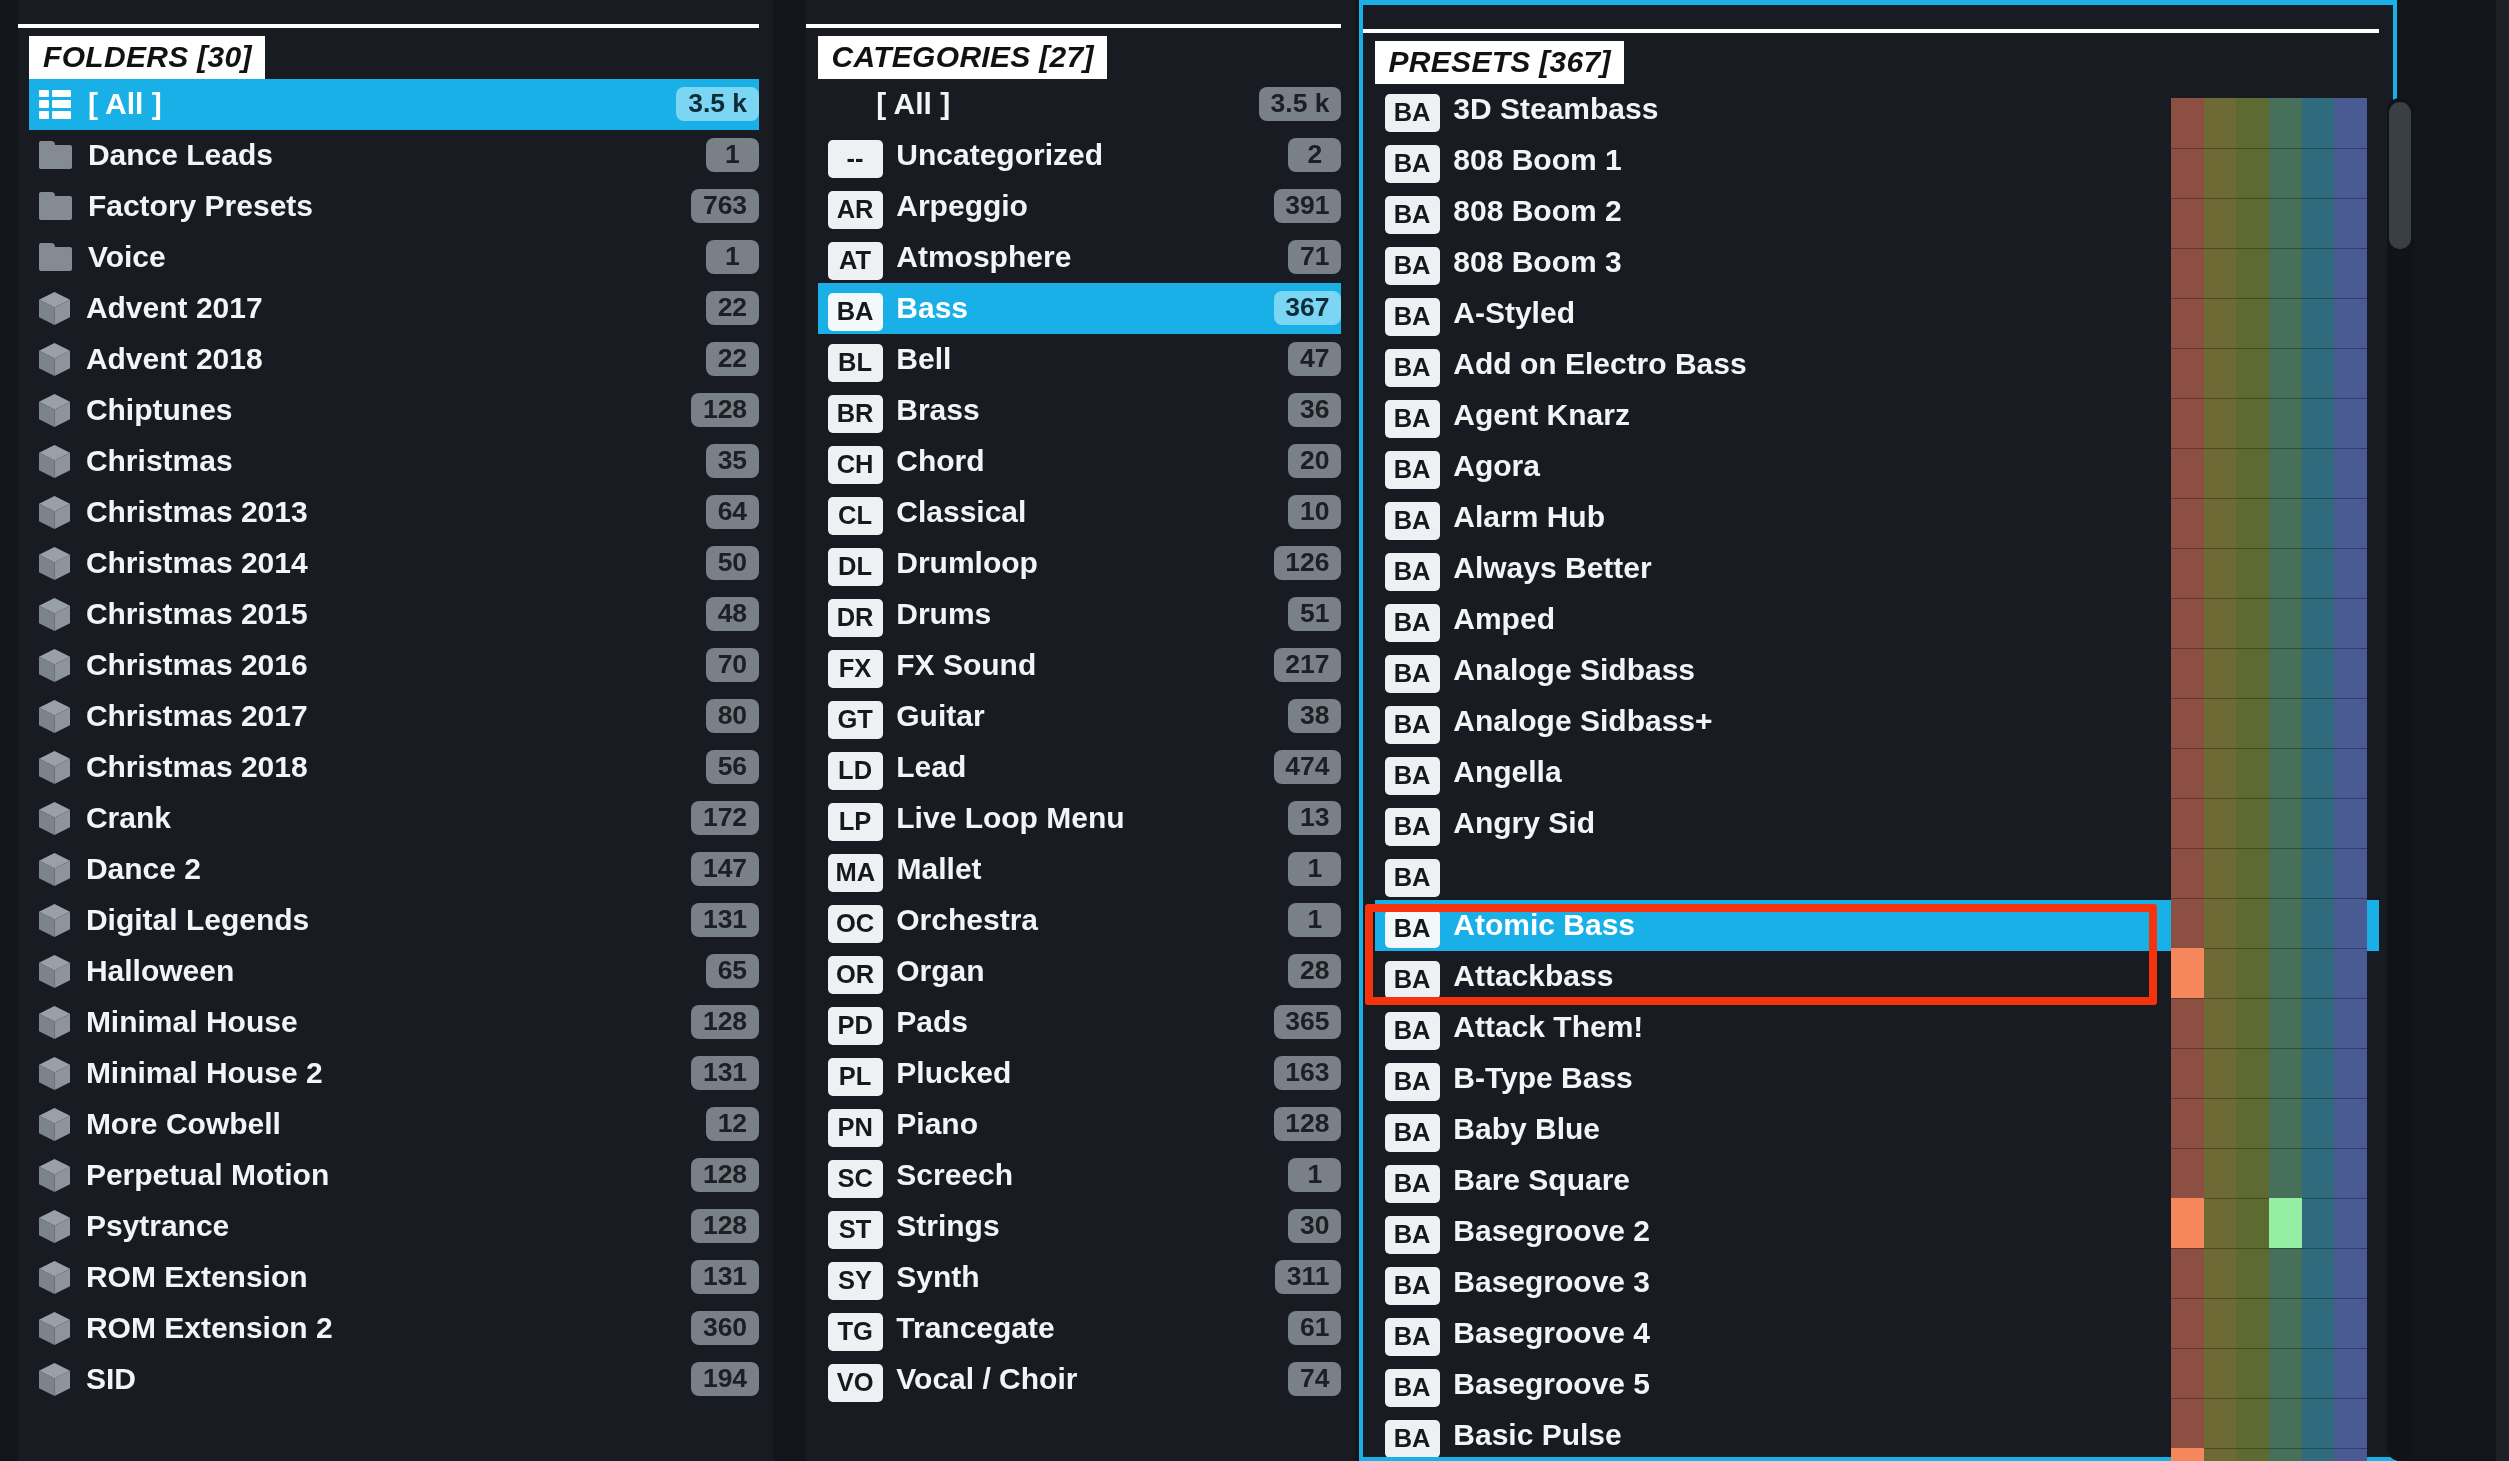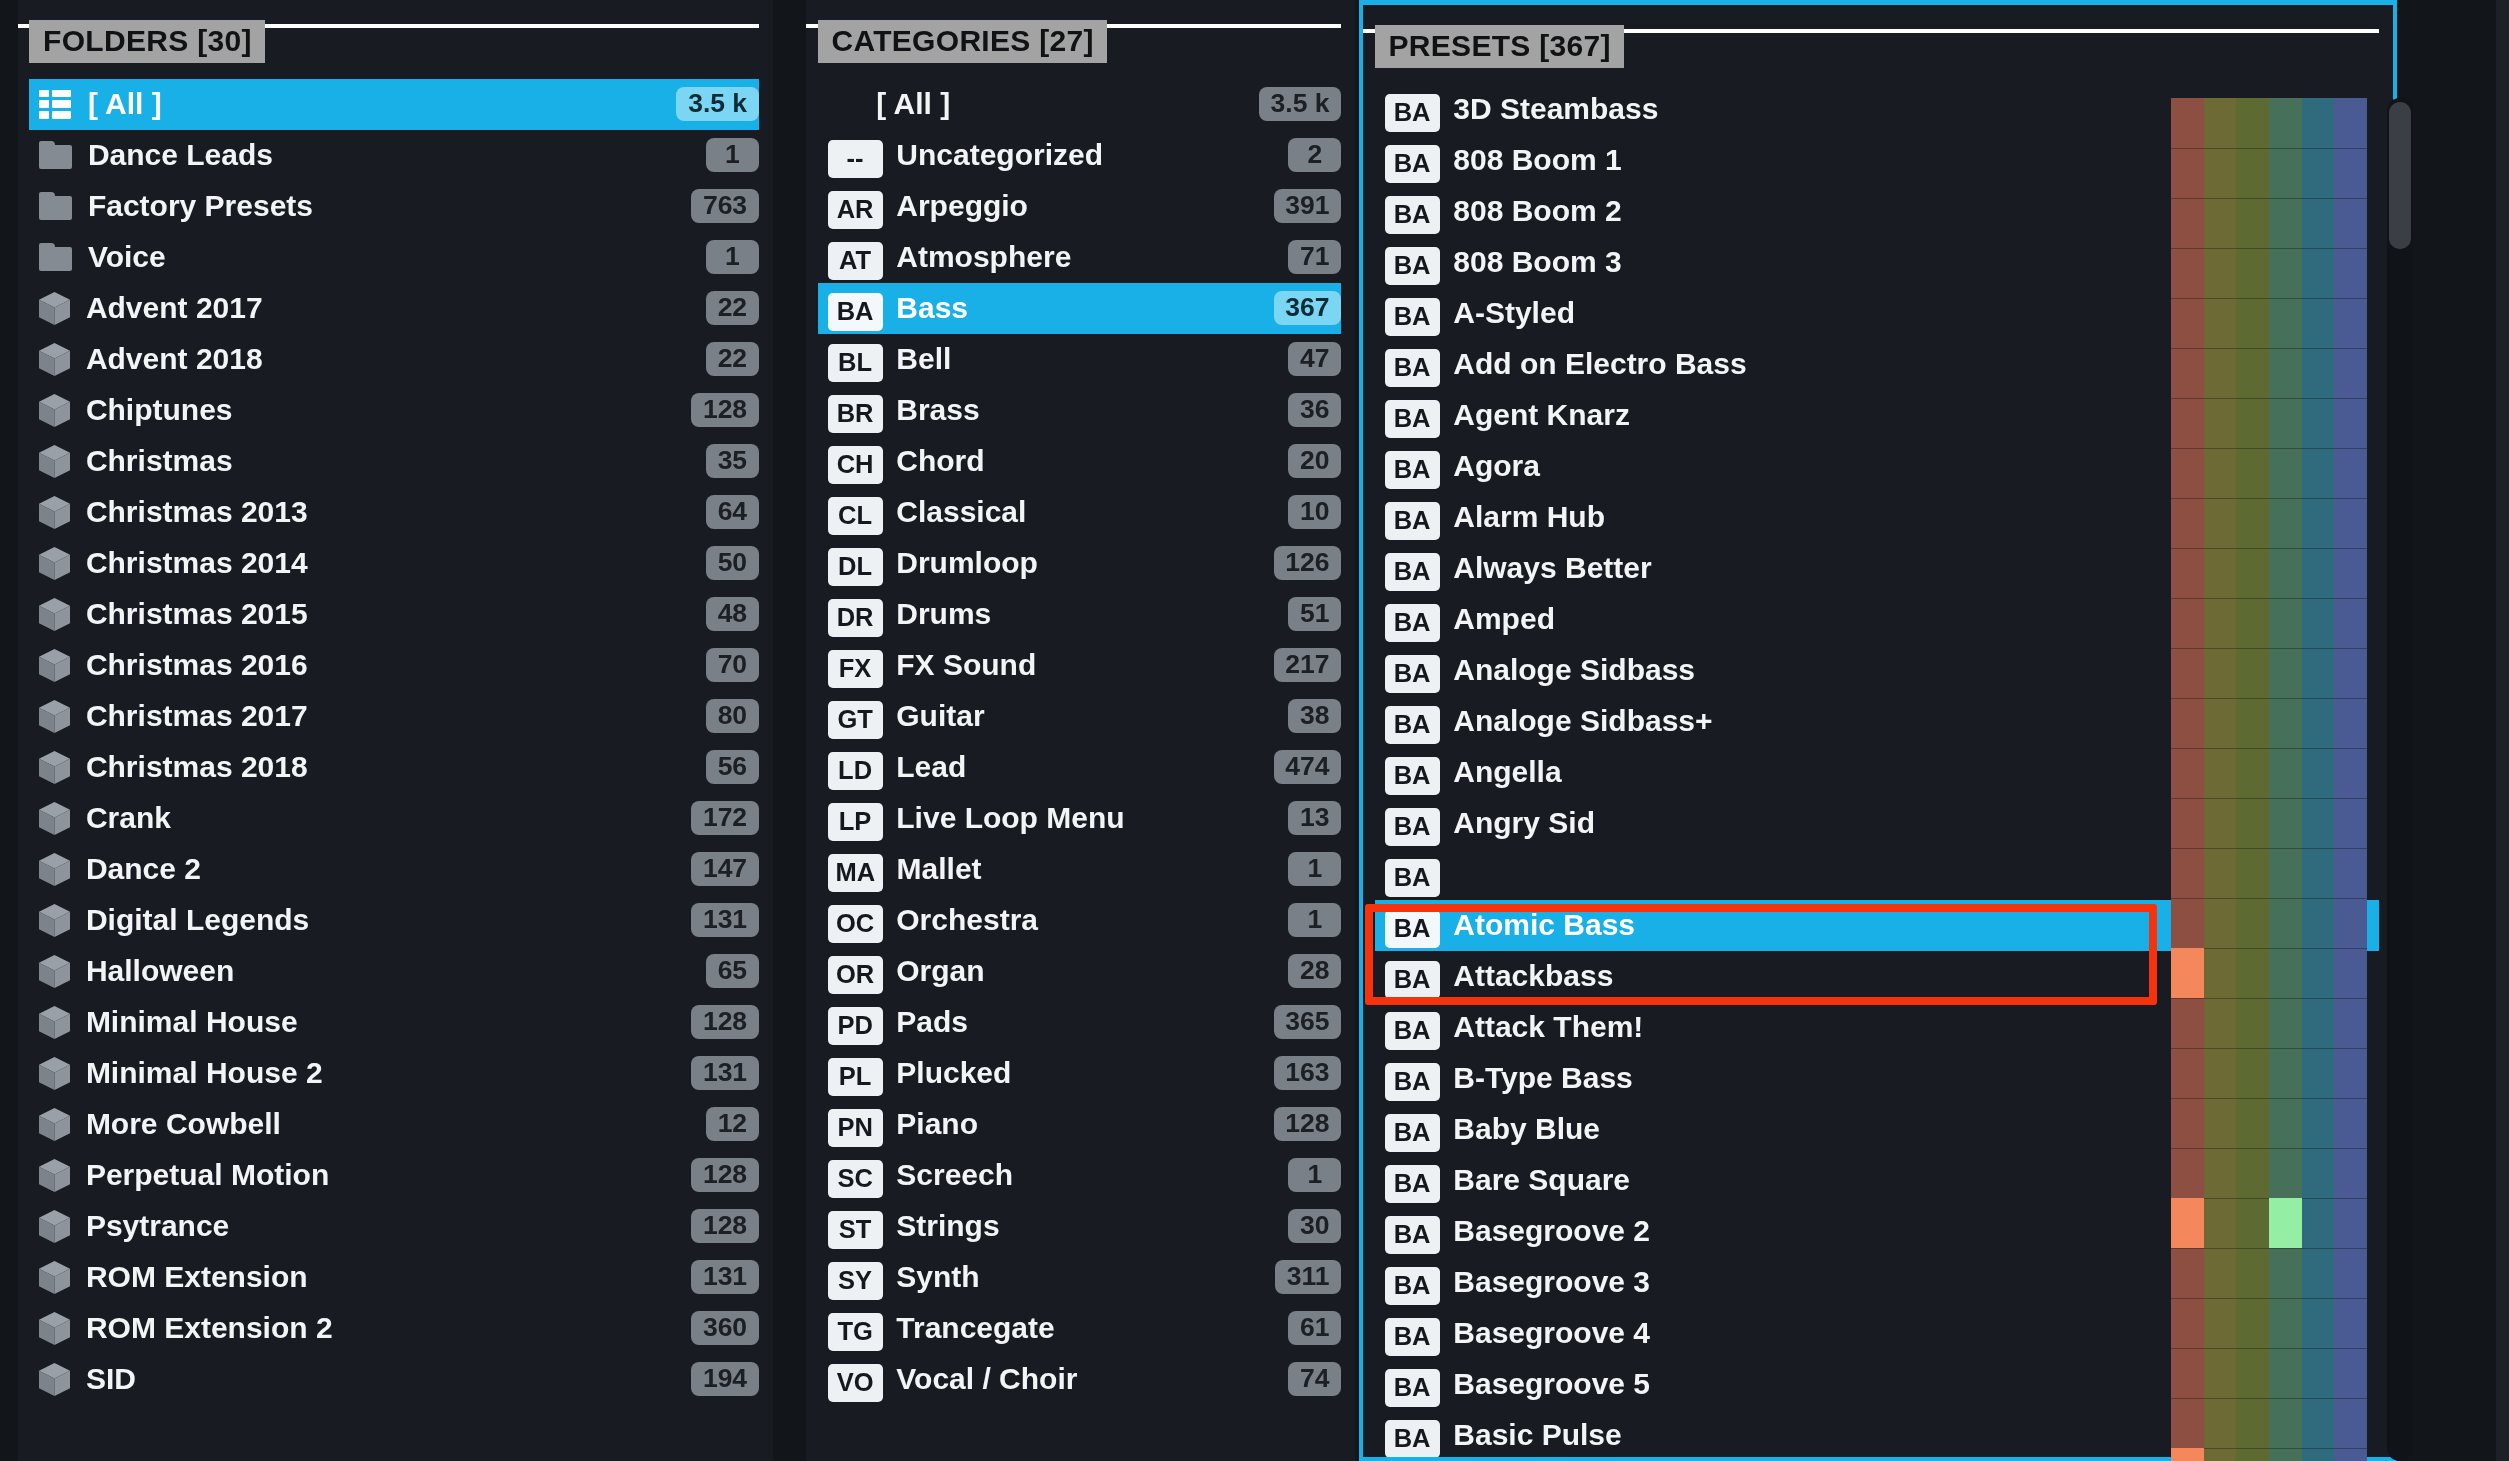--- a/index.html
+++ b/index.html
@@ -36,29 +36,30 @@
     margin-top: 13.7px;
   }
   .hdr-line {
     position: absolute;
     left: 0; right: 13.7px; top: 10.8px;
     height: 3.9px;
     background: #ffffff;
   }
   .hdr-tab {
     position: absolute;
-    left: 11.8px; top: 6px;
-    background: #a3a3a3;
+    left: 11.8px; top: 22px;
+    background: #ffffff;
     color: #101214;
     font-weight: bold;
     font-size: 30px;
     letter-spacing: 0.3px;
     padding: 5.9px 13.7px 7.8px 13.7px;
     line-height: 1;
     white-space: nowrap;
+    font-style: italic;
   }
 
   
   .list { position: relative; padding-left: 11.8px; padding-right: 13.7px; }
   .row {
     position: relative;
     display: flex;
     align-items: center;
     height: 51px;
     padding-left: 9.8px;

